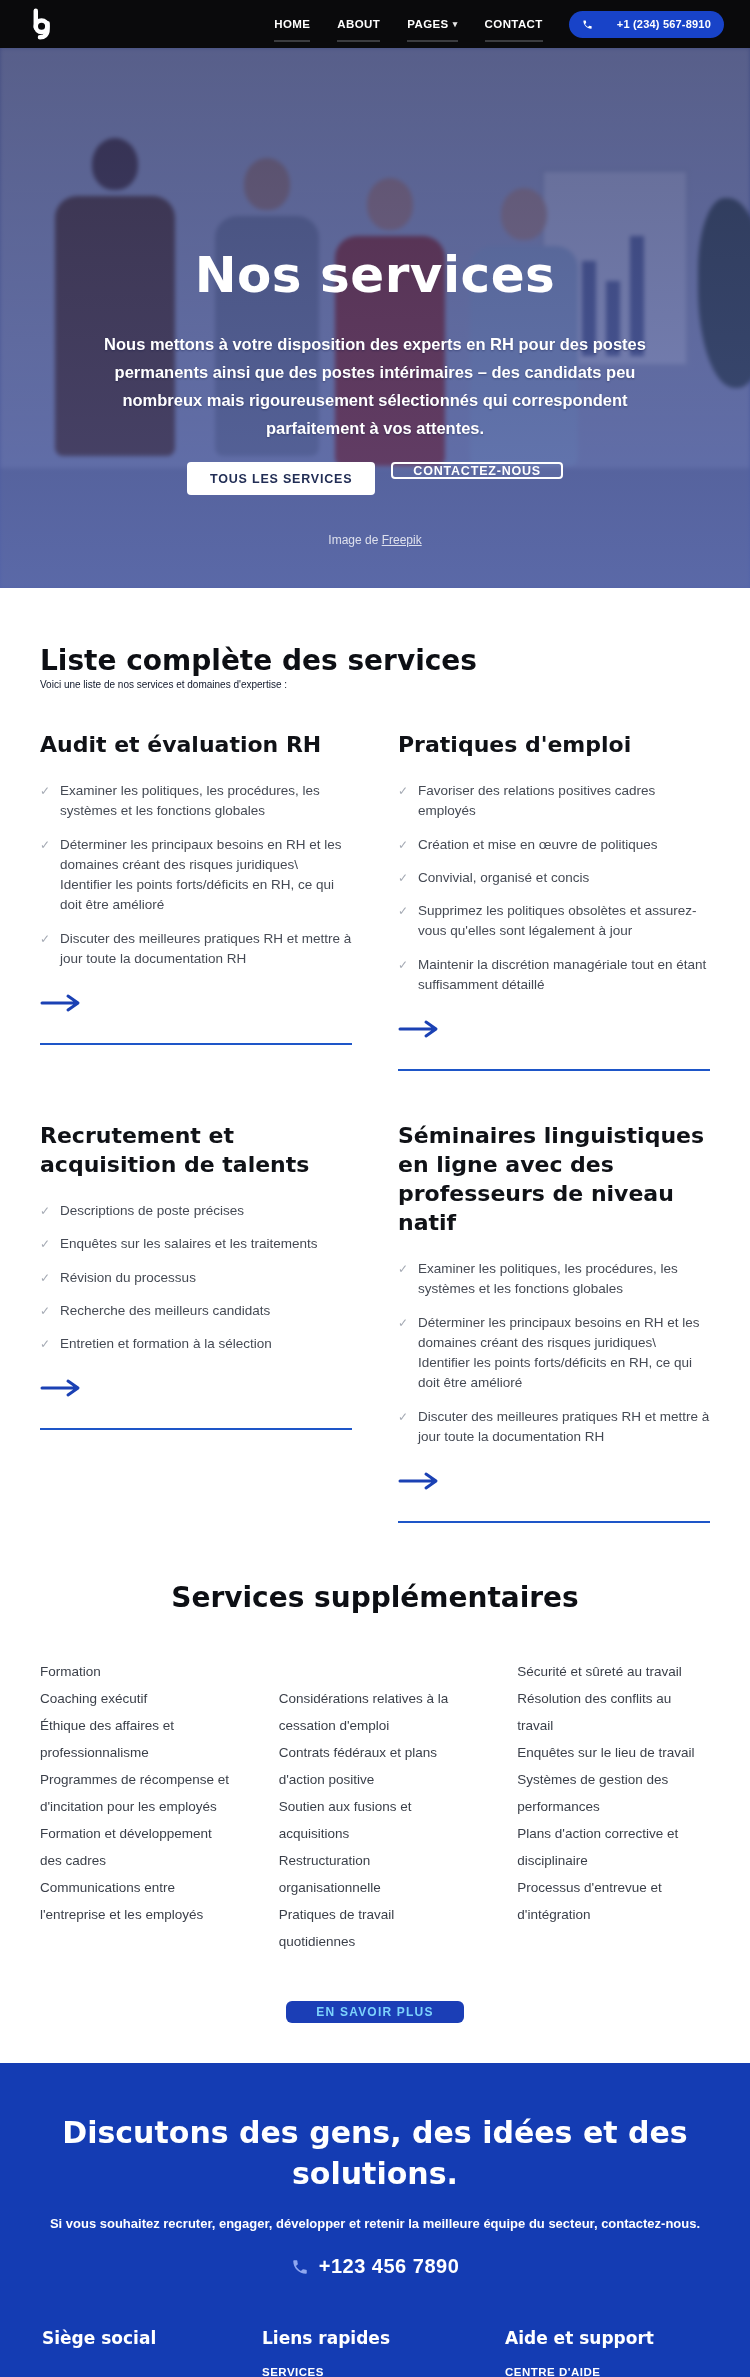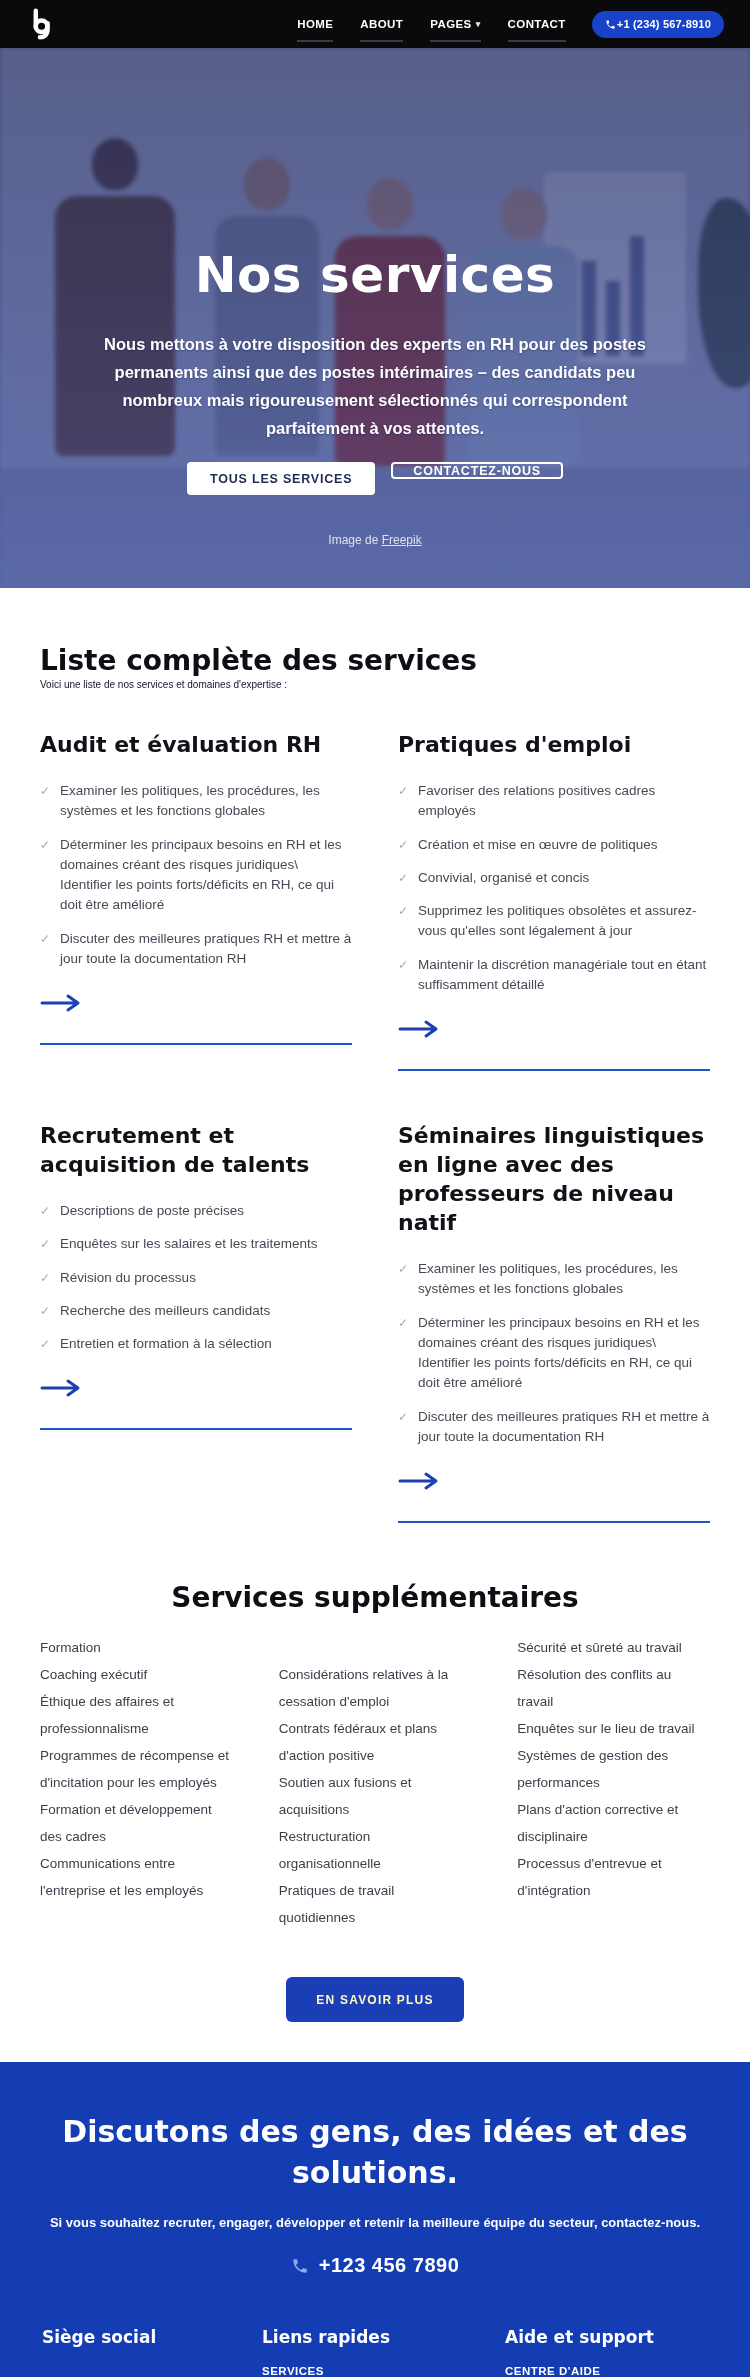--- a/index.html
+++ b/index.html
@@ -22,21 +22,21 @@
   
   .navbar{height:48px;background:var(--navbar-bg);display:flex;align-items:center;
     padding:0 26px;position:relative;z-index:5}
   .logo{width:32px;height:34px;display:flex;align-items:center}
   .nav-links{display:flex;gap:27px;margin-left:auto;margin-right:26px;align-items:center}
   .nav-link{color:#fff;font-size:11.5px;font-weight:bold;letter-spacing:.4px;
     position:relative;padding:4px 0;display:flex;align-items:center;gap:4px}
   .nav-link::after{content:"";position:absolute;left:0;right:0;bottom:-8px;height:2px;
     background:#3b3c40}
   .caret{font-size:9px;line-height:1;opacity:.9}
-  .phone-pill{display:flex;align-items:center;gap:1px;background:var(--accent);
+  .phone-pill{display:flex;align-items:center;gap:24px;background:var(--accent);
     color:#fff;font-size:11px;font-weight:bold;height:27px;padding:0 13px;
     border-radius:14px;border:none;letter-spacing:.2px}
   .phone-pill svg{width:11px;height:11px;fill:#fff}
 
   
   .hero{position:relative;height:540px;overflow:hidden;background:#8e9cc4}
   .hero-scene{position:absolute;inset:0;filter:blur(2px)}
   .wall{position:absolute;inset:0;background:linear-gradient(#cdd3e2 0%,#c0c8da 55%,#aeb9cf 100%)}
   .board{position:absolute;left:540px;top:120px;width:150px;height:200px;background:#e9edf4;
     border:4px solid #c2cad8;border-radius:3px}
@@ -89,26 +89,26 @@
   .card ul{list-style:none}
   .card li{display:flex;gap:10px;font-size:13.5px;line-height:1.5;
     color:var(--text-body);margin-bottom:13px}
   .check{color:#a6abb5;font-size:12px;flex:0 0 auto;padding-top:1px}
   .card-arrow{display:block;margin-top:24px;width:46px}
   .card-arrow svg{display:block}
 
   
   .section-extra{padding:58px 40px 0;text-align:center}
   .extra-grid{display:grid;grid-template-columns:1fr 1fr 1fr;column-gap:46px;
-    margin-top:20px;text-align:left}
+    margin-top:44px;text-align:left}
   .extra-col span{display:block;font-size:13.5px;line-height:27px;color:#3a3f49}
   .extra-col.offset{margin-top:27px}
   .extra-btn-row{margin-top:46px;padding-bottom:40px}
-  .btn-more{background:var(--accent-dark);color:#fef9c3;border:none;border-radius:6px;
-    height:45px;padding:0 30px;font-size:12px;font-weight:bold;letter-spacing:1.2px;
+  .btn-more{background:var(--accent-dark);color:#7dd3fc;border:none;border-radius:6px;
+    height:22px;padding:0 30px;font-size:12px;font-weight:bold;letter-spacing:1.2px;
     font-family:"Liberation Sans",sans-serif}
 
   
   .footer{background:var(--footer-bg);color:#fff;padding:50px 0 26px}
   .cta-title{font-family:"DejaVu Sans","Liberation Sans",sans-serif;font-size:30px;
     font-weight:bold;line-height:1.35;text-align:center;max-width:640px;margin:0 auto}
   .cta-sub{font-size:13px;font-weight:bold;text-align:center;margin-top:22px}
   .cta-phone{display:flex;justify-content:center;align-items:center;gap:10px;margin-top:24px}
   .cta-phone svg{width:18px;height:18px;fill:#8fa7f0}
   .cta-phone a{font-size:20px;font-weight:bold;letter-spacing:.5px}

